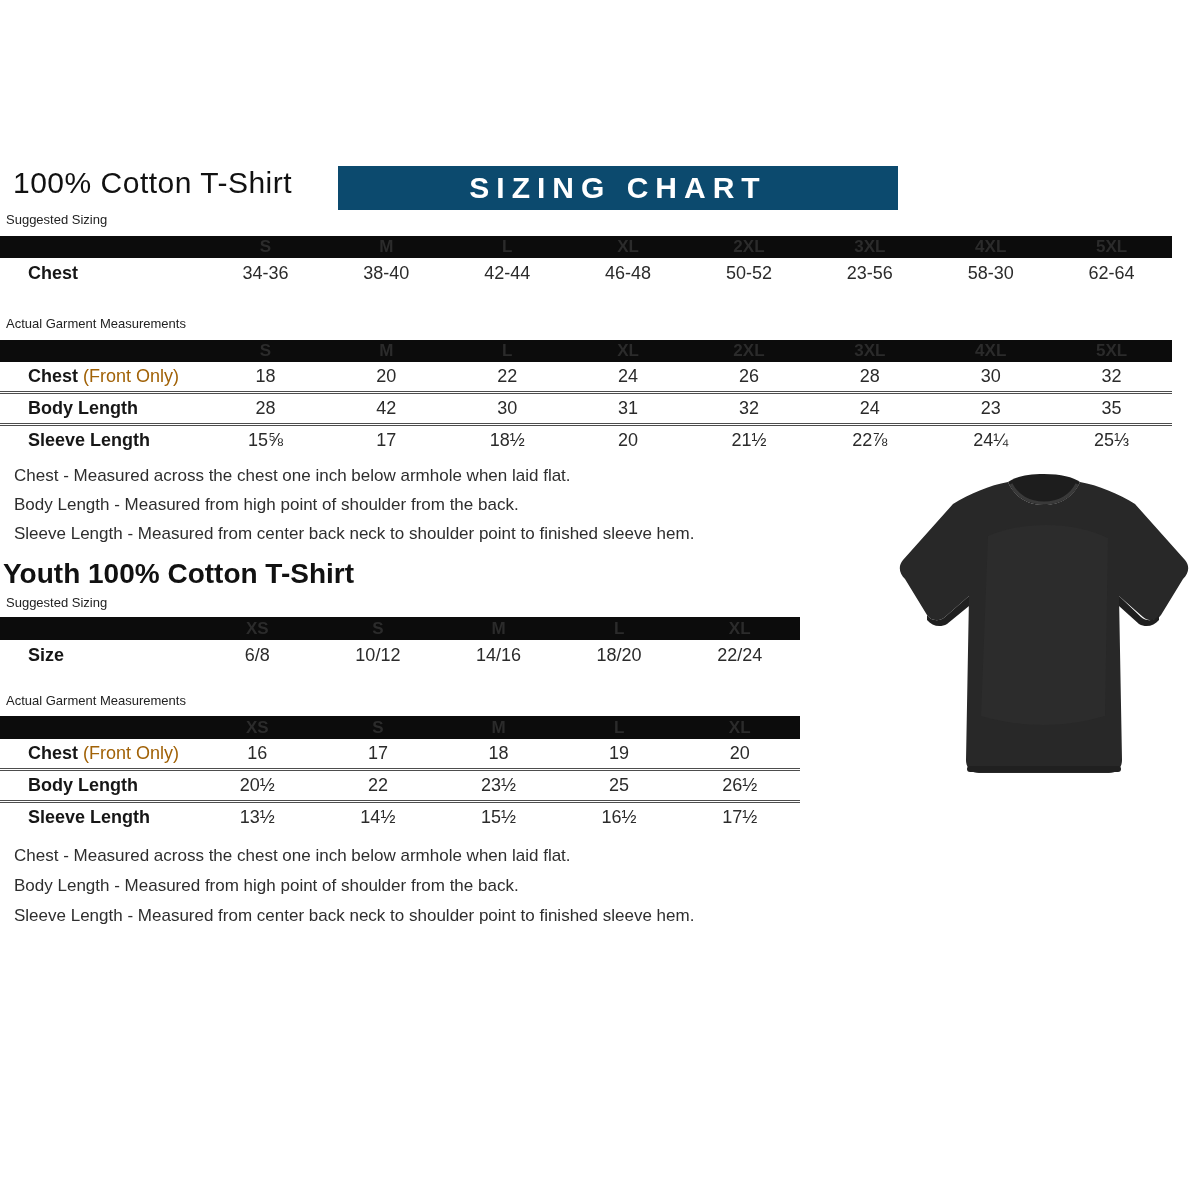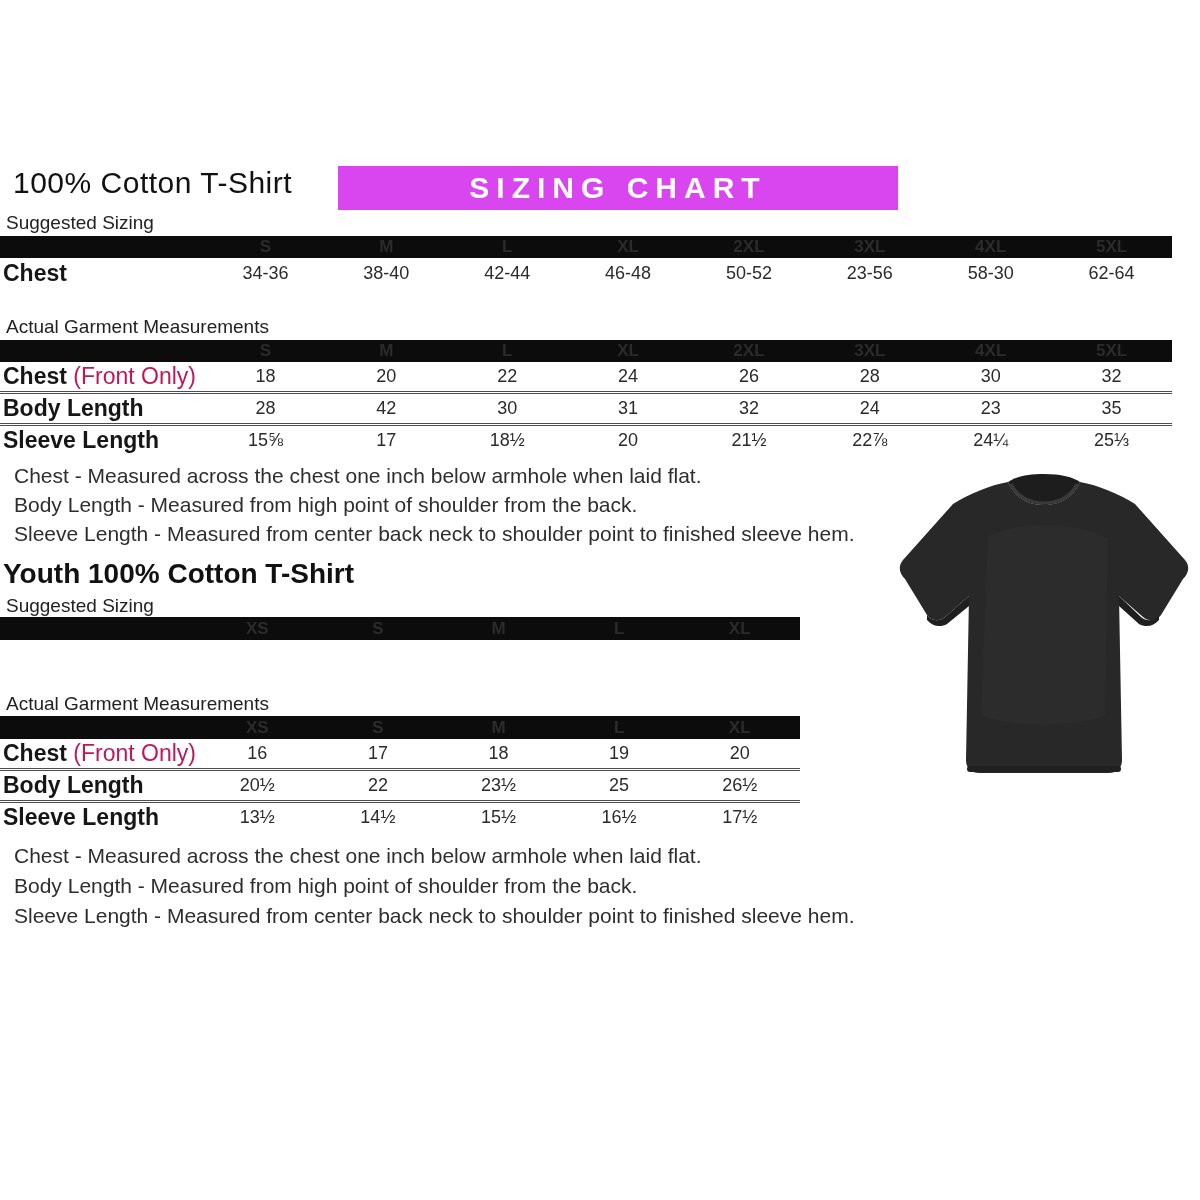--- a/index.html
+++ b/index.html
@@ -6,39 +6,39 @@
   .canvas {
     position:relative; width:1200px; height:1200px; background:#ffffff;
     font-family:"Liberation Sans", sans-serif; color:#1c1c1c; overflow:hidden;
   }
   .page-title {
     position:absolute; left:13px; top:166px; font-size:30px; font-weight:500;
     letter-spacing:0.5px; color:#111;text-align:right;
   }
   .banner {
     position:absolute; left:338px; top:166px; width:560px; height:44px;
-    background:#d946ef; color:#ffffff; display:flex; align-items:center; justify-content:center;
+    background:#0c4a6e; color:#ffffff; display:flex; align-items:center; justify-content:center;
     font-size:30px; font-weight:700; letter-spacing:7px;
   }
-  .section-label { position:absolute; font-size:19px; color:#222; }
+  .section-label { position:absolute; font-size:13px; color:#222; }
   .size-table { position:absolute; left:0; }
   .size-table.adult { width:1172px; }
   .size-table.youth { width:800px; }
   .trow { display:flex; align-items:center; }
   .thead { background:#0c0c0c; color:#ffffff; height:22px; }
   .thead .cell { font-weight:700; font-size:17px; }
-  .label-col { width:205px; padding-left:3px; box-sizing:border-box; font-size:23px; }
+  .label-col { width:205px; padding-left:28px; box-sizing:border-box; font-size:18px; }
   .youth .label-col { width:197px; }
   .cell { flex:1; text-align:center; font-size:18px; color:#2b2b2b; }
   .row-label-strong { font-weight:700; color:#161616; }
-  .row-label-normal { font-weight:400; color:#be185d; }
+  .row-label-normal { font-weight:400; color:#a16207; }
   .drow { height:31px; }
   .mrow { height:29px; }
   .mrow.sep { border-top:3px double #4d4d4d; }
-  .notes { position:absolute; left:14px; font-size:21px; color:#2e2e2e; line-height:29px; }
+  .notes { position:absolute; left:14px; font-size:17px; color:#2e2e2e; line-height:29px; }
   .youth-title {
     position:absolute; left:3px; top:558px; font-size:28px; font-weight:700; color:#111;
   }
   .tshirt-box { position:absolute; left:893px; top:466px; width:300px; height:348px; }
 </style>
 </head>
 <body>
 
 <div class="canvas">
 
@@ -135,20 +135,28 @@
 
   <div class="size-table youth" style="top:617px;">
     <div class="trow thead" style="height:23px;">
       <div class="label-col"></div>
       <div class="cell">XS</div>
       <div class="cell">S</div>
       <div class="cell">M</div>
       <div class="cell">L</div>
       <div class="cell">XL</div>
     </div>
+    <div class="trow drow">
+      <div class="label-col row-label-strong">Size</div>
+      <div class="cell">6/8</div>
+      <div class="cell">10/12</div>
+      <div class="cell">14/16</div>
+      <div class="cell">18/20</div>
+      <div class="cell">22/24</div>
+    </div>
   </div>
 
   <div class="section-label" style="left:6px; top:693px;">Actual Garment Measurements</div>
 
   <div class="size-table youth" style="top:716px;">
     <div class="trow thead" style="height:23px;">
       <div class="label-col"></div>
       <div class="cell">XS</div>
       <div class="cell">S</div>
       <div class="cell">M</div>

